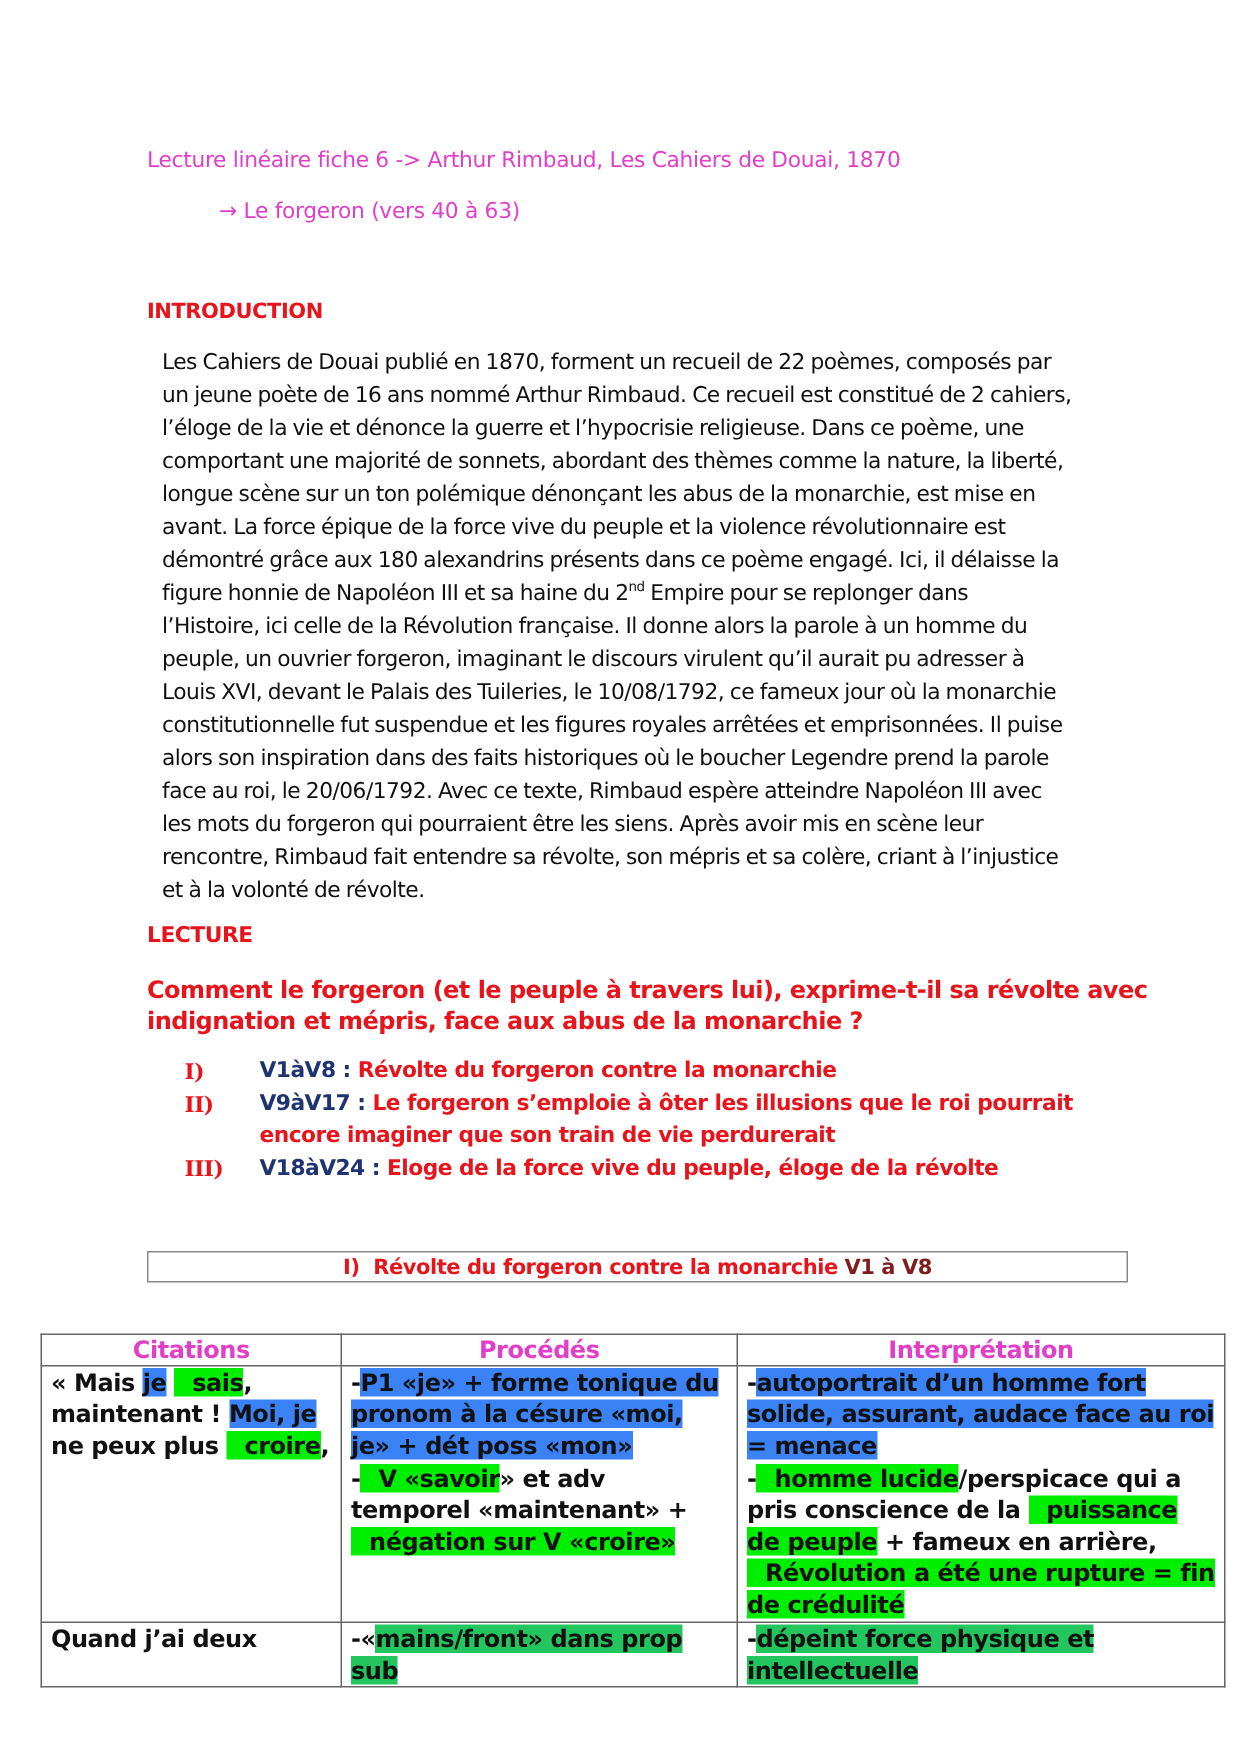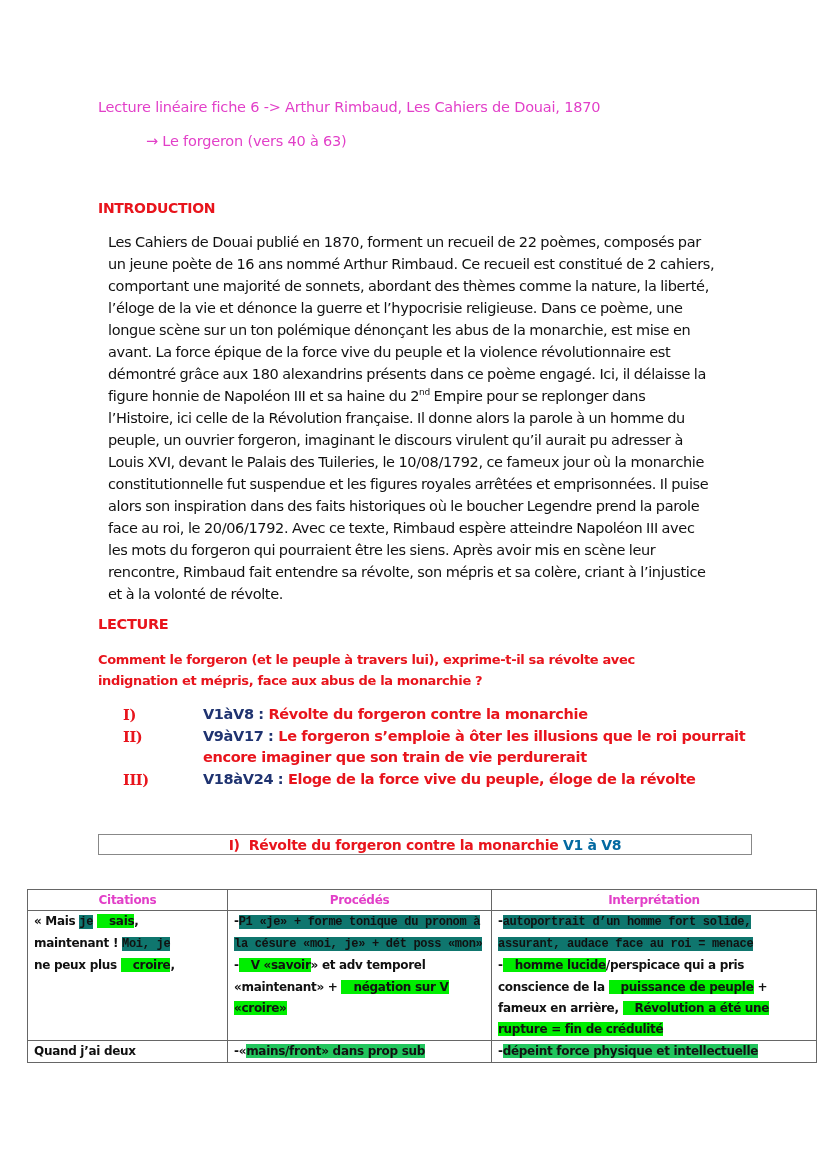--- a/index.html
+++ b/index.html
@@ -5,73 +5,73 @@
   html, body { margin: 0; padding: 0; background: #ffffff; }
   body {
     width: 828px; height: 1171px; position: relative; overflow: hidden;
     font-family: "DejaVu Sans", "Liberation Sans", sans-serif;
     color: #111111;
   }
   .abs { position: absolute; }
   .pink { color: #e23fc8; }
   .red { color: #e8141c; }
   .navy { color: #1f3370; }
-  .teal { color: #0369a1; }
+  .teal { color: #7f1d1d; }
   .title1 { left: 98px; top: 99px; font-size: 14.5px; letter-spacing: -0.2px; }
   .title2 { left: 146px; top: 133px; font-size: 14.5px; letter-spacing: -0.2px; text-align: center; }
   .h-intro { left: 98px; top: 200px; font-size: 14px; font-weight: bold; letter-spacing: -0.3px; }
   .para {
     left: 98px; top: 231px; width: 640px; font-size: 14.5px; line-height: 22px;
     letter-spacing: -0.35px; word-spacing: -0.5px; margin-left: 10px;
   }
   .para .line { display: block; white-space: nowrap; }
   .para sup { font-size: 9px; vertical-align: 6px; line-height: 0; }
   .h-lecture { left: 98px; top: 616px; font-size: 14.5px; font-weight: bold; letter-spacing: -0.3px; }
   .question {
-    left: 98px; top: 649px; width: 640px; font-size: 13px; line-height: 21px;
+    left: 98px; top: 649px; width: 640px; font-size: 16px; line-height: 21px;
     font-weight: bold; letter-spacing: -0.35px;
   }
   .question .line { display: block; white-space: nowrap; }
   .plan { left: 123px; top: 704px; font-size: 14.5px; font-weight: bold; letter-spacing: -0.35px; }
   .plan-item { position: relative; line-height: 21.5px; white-space: nowrap; }
   .plan-item .num { position: absolute; left: 0; top: 0; font-family: "DejaVu Serif", "Liberation Serif", serif; color: #e8141c; }
-  .plan-item .body { margin-left: 80px; display: block; }
+  .plan-item .body { margin-left: 50px; display: block; }
   .section-box {
     left: 98px; top: 834px; width: 654px; height: 21px;
     border: 1px solid #888888; box-sizing: border-box;
     text-align: center; font-size: 14px; font-weight: bold; line-height: 20px; letter-spacing: -0.3px;
   }
   table.grid {
     position: absolute; left: 27px; top: 889px; width: 790px;
-    border-collapse: collapse; font-size: 12px; font-weight: bold; letter-spacing: -0.3px;
+    border-collapse: collapse; font-size: 16px; font-weight: bold; letter-spacing: -0.3px;
   }
   table.grid td, table.grid th {
     border: 1px solid #666666; vertical-align: top; padding: 0 6px; line-height: 21.2px;
   }
   table.grid th { font-weight: bold; color: #e23fc8; text-align: center; height: 20px; line-height: 20px; }
   .c1 { width: 187px; }
   .c2 { width: 251px; }
   .c3 { width: 312px; }
-  .y { background: #0f766e; font-family: Liberation Mono, monospace; }
+  .y { background: #3b82f6; }
   .g { background: #00ee00; padding-left: 12px; }
   .c { background: #22c55e; }
 </style>
 </head>
 <body>
 
 <div class="abs title1 pink">Lecture linéaire fiche 6 -&gt; Arthur Rimbaud, Les Cahiers de Douai, 1870</div>
 <div class="abs title2 pink">→ Le forgeron (vers 40 à 63)</div>
 
 <div class="abs h-intro red">INTRODUCTION</div>
 
 <div class="abs para">
   <span class="line">Les Cahiers de Douai publié en 1870, forment un recueil de 22 poèmes, composés par</span>
   <span class="line">un jeune poète de 16 ans nommé Arthur Rimbaud. Ce recueil est constitué de 2 cahiers,</span>
+  <span class="line">l’éloge de la vie et dénonce la guerre et l’hypocrisie religieuse. Dans ce poème, une</span>
   <span class="line">comportant une majorité de sonnets, abordant des thèmes comme la nature, la liberté,</span>
-  <span class="line">l’éloge de la vie et dénonce la guerre et l’hypocrisie religieuse. Dans ce poème, une</span>
   <span class="line">longue scène sur un ton polémique dénonçant les abus de la monarchie, est mise en</span>
   <span class="line">avant. La force épique de la force vive du peuple et la violence révolutionnaire est</span>
   <span class="line">démontré grâce aux 180 alexandrins présents dans ce poème engagé. Ici, il délaisse la</span>
   <span class="line"><span>figure honnie de Napoléon III et sa haine du 2</span><sup>nd</sup><span> Empire pour se replonger dans</span></span>
   <span class="line">l’Histoire, ici celle de la Révolution française. Il donne alors la parole à un homme du</span>
   <span class="line">peuple, un ouvrier forgeron, imaginant le discours virulent qu’il aurait pu adresser à</span>
   <span class="line">Louis XVI, devant le Palais des Tuileries, le 10/08/1792, ce fameux jour où la monarchie</span>
   <span class="line">constitutionnelle fut suspendue et les figures royales arrêtées et emprisonnées. Il puise</span>
   <span class="line">alors son inspiration dans des faits historiques où le boucher Legendre prend la parole</span>
   <span class="line">face au roi, le 20/06/1792. Avec ce texte, Rimbaud espère atteindre Napoléon III avec</span>

